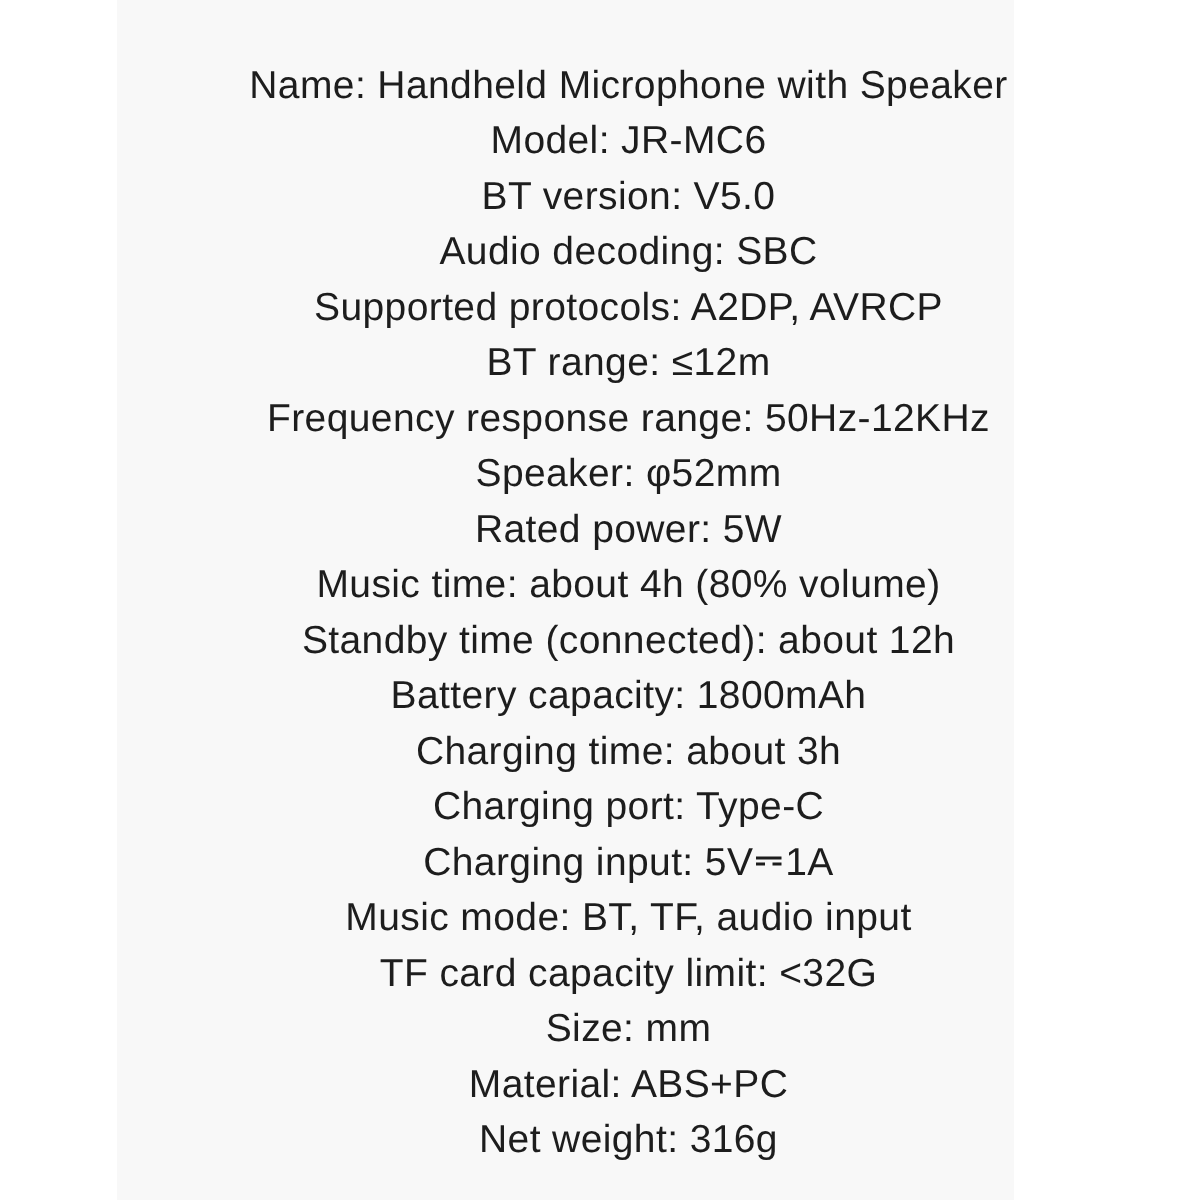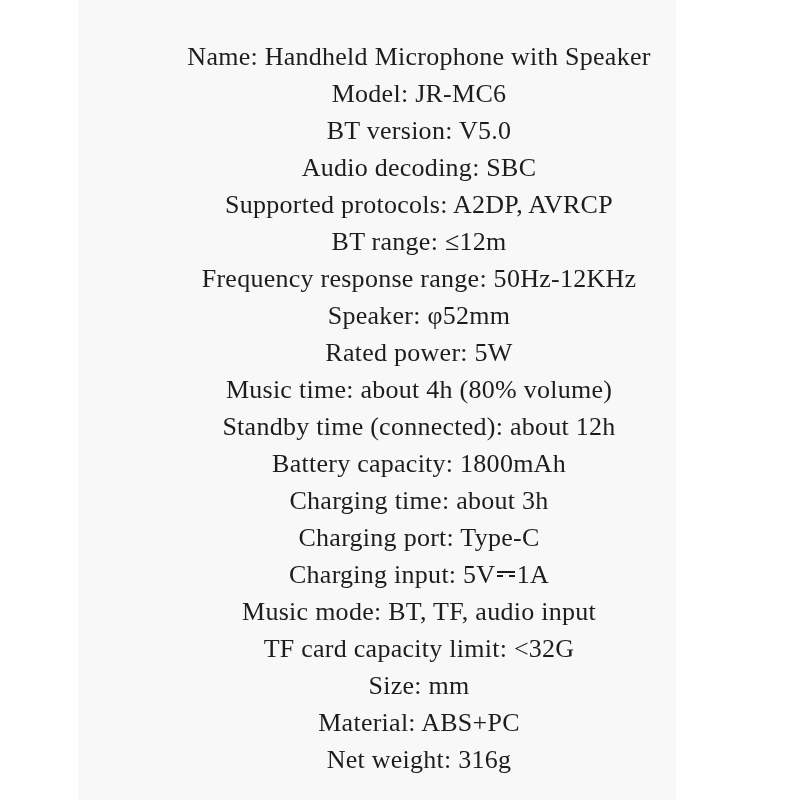--- a/index.html
+++ b/index.html
@@ -6,21 +6,21 @@
     margin: 0;
     padding: 0;
     background: #ffffff;
   }
   .canvas {
     position: relative;
     width: 676px;
     height: 800px;
     background: #ffffff;
     overflow: hidden;
-    font-family: Liberation Serif, serif;
+    font-family: Liberation Sans, sans-serif;
   }
   .spec-panel {
     position: absolute;
     left: 78px;
     top: 0;
     width: 643px;
     height: 800px;
     background: #f8f8f8;
   }
   .spec-list {

